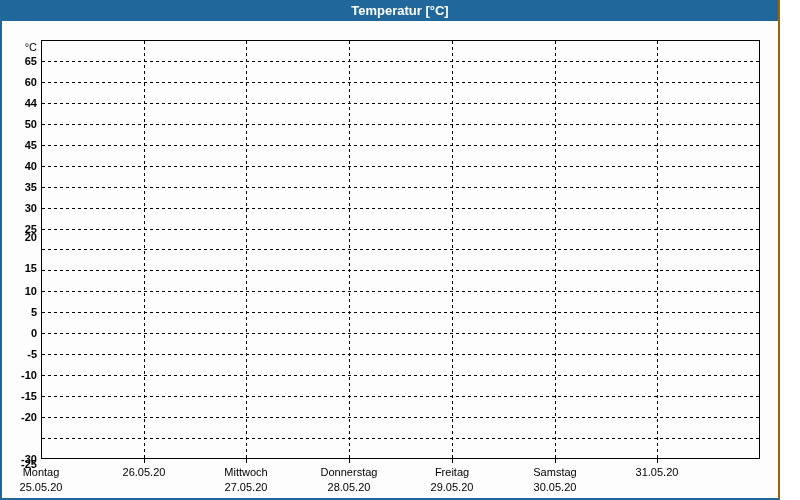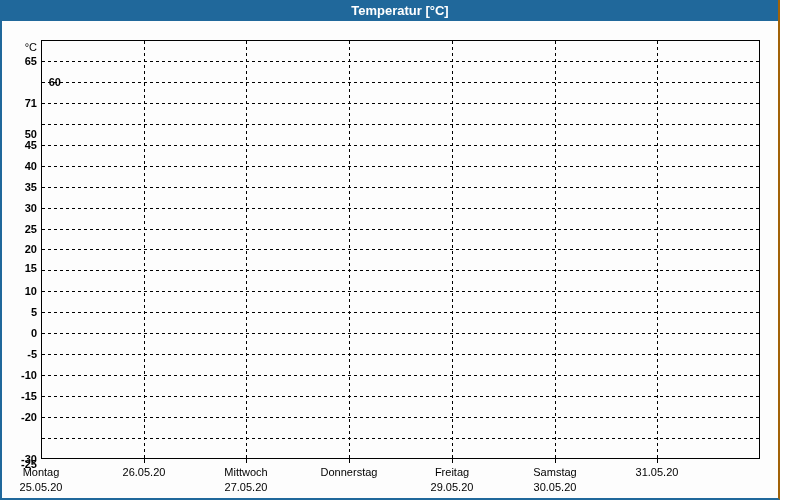--- a/index.html
+++ b/index.html
@@ -93,29 +93,29 @@
       <div class="v-grid" style="left: 102px;"></div>
       <div class="v-grid" style="left: 204px;"></div>
       <div class="v-grid" style="left: 307px;"></div>
       <div class="v-grid" style="left: 410px;"></div>
       <div class="v-grid" style="left: 513px;"></div>
       <div class="v-grid" style="left: 615px;"></div>
     </div>
 
   <div id="y-labels">
       <div class="y-label" style="top: 54px;">65</div>
-      <div class="y-label" style="top: 75px; margin-left: 24px;">60</div>
-      <div class="y-label" style="top: 96px;">71</div>
-      <div class="y-label" style="top: 127px;">50</div>
+      <div class="y-label" style="top: 75px;">60</div>
+      <div class="y-label" style="top: 96px;">44</div>
+      <div class="y-label" style="top: 117px;">50</div>
       <div class="y-label" style="top: 138px;">45</div>
       <div class="y-label" style="top: 159px;">40</div>
       <div class="y-label" style="top: 180px;">35</div>
       <div class="y-label" style="top: 201px;">30</div>
       <div class="y-label" style="top: 222px;">25</div>
-      <div class="y-label" style="top: 242px;">20</div>
+      <div class="y-label" style="top: 230px;">20</div>
       <div class="y-label" style="top: 261px;">15</div>
       <div class="y-label" style="top: 284px;">10</div>
       <div class="y-label" style="top: 305px;">5</div>
       <div class="y-label" style="top: 326px;">0</div>
       <div class="y-label" style="top: 347px;">-5</div>
       <div class="y-label" style="top: 368px;">-10</div>
       <div class="y-label" style="top: 389px;">-15</div>
       <div class="y-label" style="top: 410px;">-20</div>
       <div class="y-label" style="top: 431px; margin-top: 26px;">-25</div>
       <div class="y-label" style="top: 452px;">-30</div>
@@ -127,20 +127,21 @@
       </div>
       <div class="day-label" style="left: 82px;">
         <div>26.05.20</div>
       </div>
       <div class="day-label" style="left: 184px;">
         <div>Mittwoch</div>
         <div>27.05.20</div>
       </div>
       <div class="day-label" style="left: 287px;">
         <div>Donnerstag</div>
+        <div>28.05.20</div>
       </div>
       <div class="day-label" style="left: 390px;">
         <div>Freitag</div>
         <div>29.05.20</div>
       </div>
       <div class="day-label" style="left: 493px;">
         <div>Samstag</div>
         <div>30.05.20</div>
       </div>
       <div class="day-label" style="left: 595px;">

